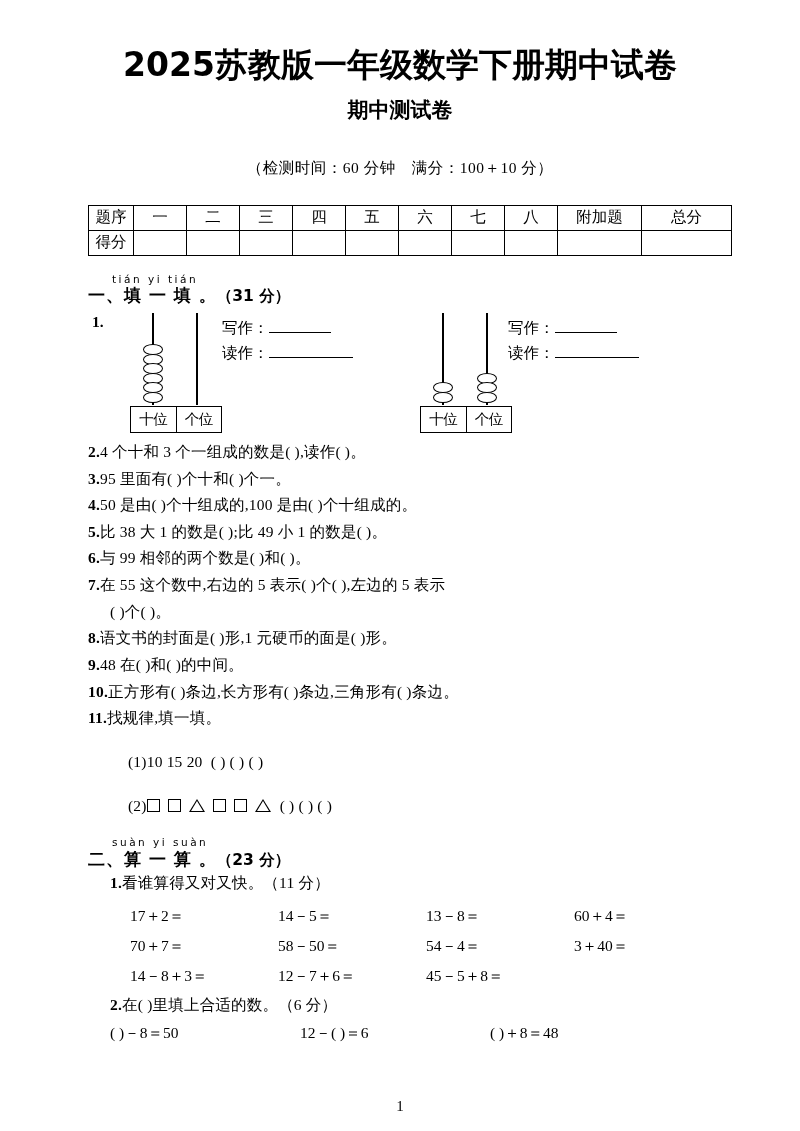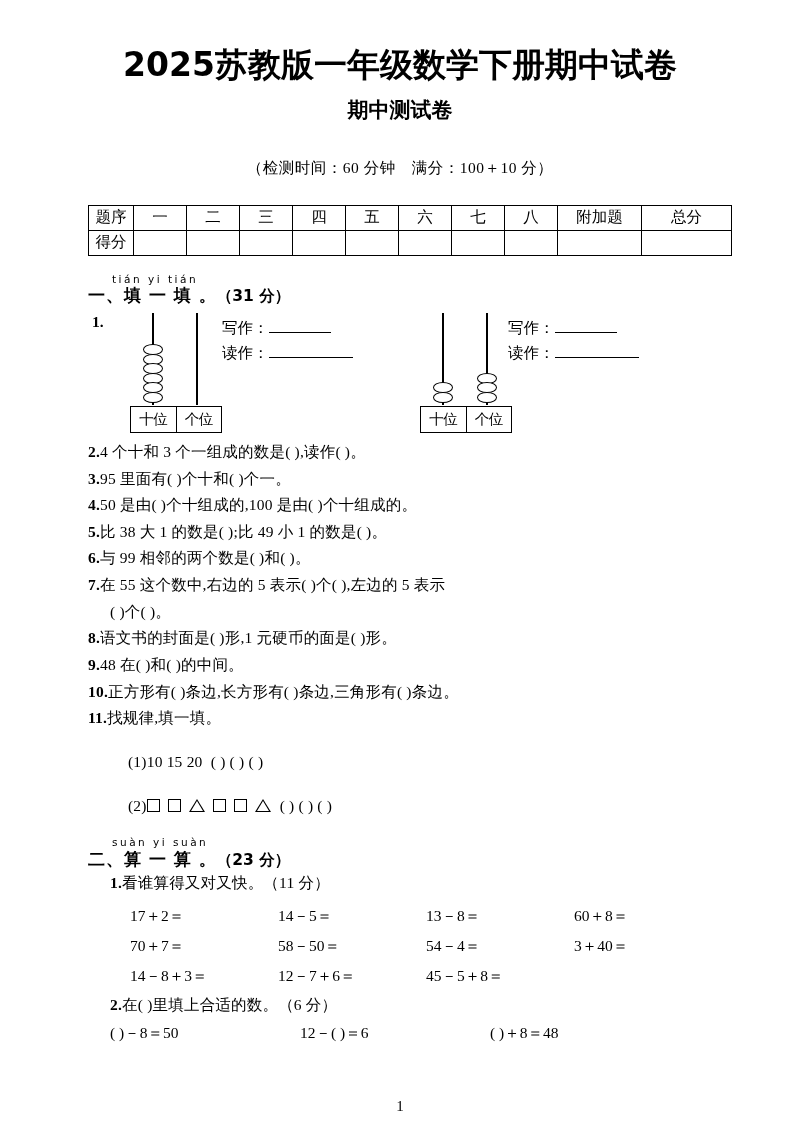--- a/index.html
+++ b/index.html
@@ -403,21 +403,21 @@
     <div class="q indent1">
       <span class="qn">1.</span><span>看谁算得又对又快。（11 分）</span>
     </div>
   </div>
 
   <div class="calc-grid">
     <div class="calc-line">
       <div class="calc-cell">17＋2＝</div>
       <div class="calc-cell">14－5＝</div>
       <div class="calc-cell">13－8＝</div>
-      <div class="calc-cell">60＋8＝</div>
+      <div class="calc-cell">60＋4＝</div>
     </div>
     <div class="calc-line">
       <div class="calc-cell">70＋7＝</div>
       <div class="calc-cell">58－50＝</div>
       <div class="calc-cell">54－4＝</div>
       <div class="calc-cell">3＋40＝</div>
     </div>
     <div class="calc-line">
       <div class="calc-cell">14－8＋3＝</div>
       <div class="calc-cell">12－7＋6＝</div>

